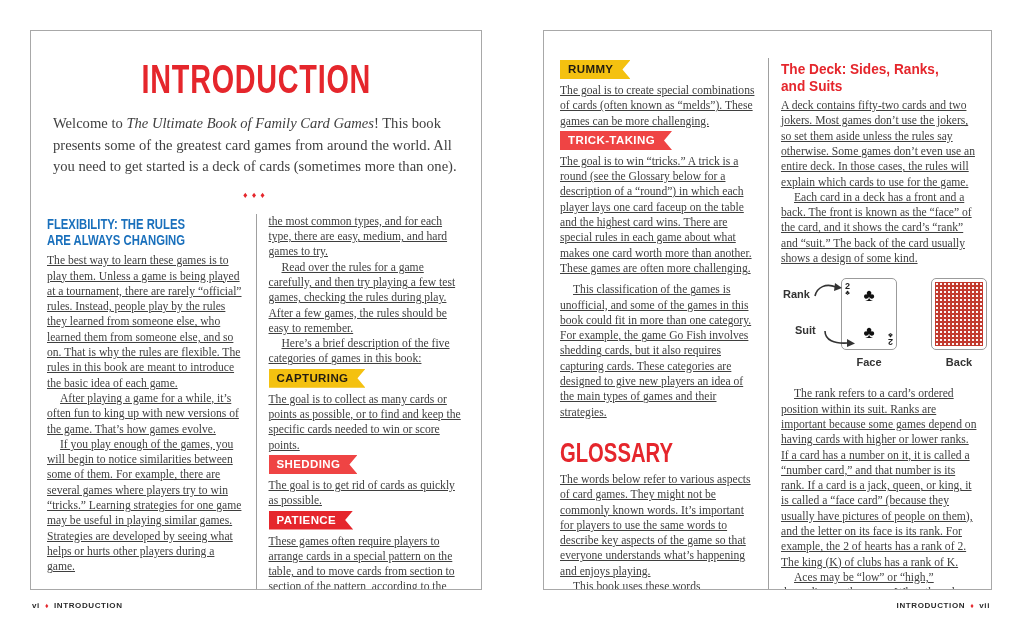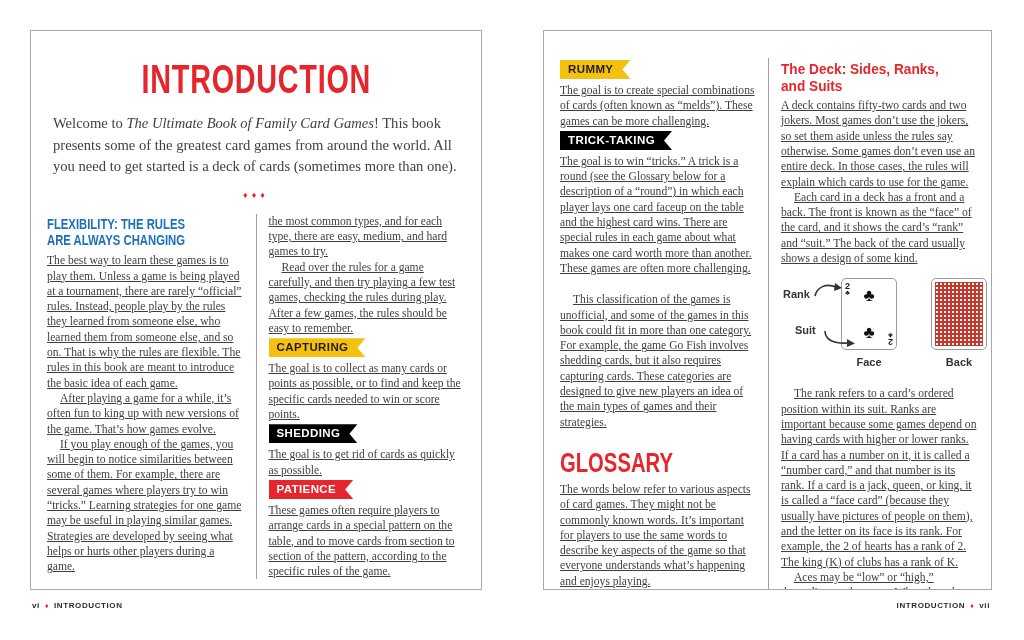--- a/index.html
+++ b/index.html
@@ -43,21 +43,21 @@
   p.indent{text-indent:13px;}
 
   .badge{
     display:inline-block;font-family:"Liberation Sans",sans-serif;font-weight:bold;
     font-size:11.5px;letter-spacing:.4px;line-height:19px;height:19px;
     padding:0 17px 0 8px;margin:12px 0 4px 0;
     clip-path:polygon(0 0,100% 0,calc(100% - 8px) 50%,100% 100%,0 100%);
   }
   .badge:first-child{margin-top:2px;}
   .badge-yellow{background:#f4c110;color:#231d11;}
-  .badge-blue{background:#000000;color:#ffffff;}
+  .badge-blue{background:#ef4444;color:#ffffff;}
   .badge-red{background:#e5262c;color:#ffffff;}
 
   
   .deck-diagram{position:relative;width:212px;height:100px;margin:12px 0 8px 2px;}
   .playcard{position:absolute;top:0;width:56px;height:72px;background:#fff;
     border:1px solid #9b9b9b;border-radius:5px;box-sizing:border-box;}
   .facecard{left:58px;}
   .backcard{left:148px;padding:3px;}
   .backcard .pattern{width:100%;height:100%;box-sizing:border-box;background-color:#c23a2e;
     background-image:radial-gradient(circle, rgba(255,255,255,.95) 0.9px, rgba(255,255,255,0) 1.1px);
@@ -107,20 +107,21 @@
 ARE ALWAYS CHANGING</h2>
       <p class="body">The best way to learn these games is to play them. Unless a game is being played at a tournament, there are rarely “official” rules. Instead, people play by the rules they learned from someone else, who learned them from someone else, and so on. That is why the rules are flexible. The rules in this book are meant to introduce the basic idea of each game.</p>
       <p class="body indent">After playing a game for a while, it’s often fun to king up with new versions of the game. That’s how games evolve.</p>
       <p class="body indent">If you play enough of the games, you will begin to notice similarities between some of them. For example, there are several games where players try to win “tricks.” Learning strategies for one game may be useful in playing similar games. Strategies are developed by seeing what helps or hurts other players during a game.</p>
       
       
     </div>
     <div class="col col-b">
       <p class="body">the most common types, and for each type, there are easy, medium, and hard games to try.</p>
       <p class="body indent">Read over the rules for a game carefully, and then try playing a few test games, checking the rules during play. After a few games, the rules should be easy to remember.</p>
+      <p class="body indent">Here’s a brief description of the five categories of games in this book:</p>
 
       <div>
         <span class="badge badge-yellow">CAPTURING</span>
         <p class="body">The goal is to collect as many cards or points as possible, or to find and keep the specific cards needed to win or score points.</p>
       </div>
       <div>
         <span class="badge badge-blue">SHEDDING</span>
         <p class="body">The goal is to get rid of cards as quickly as possible.</p>
       </div>
       <div>
@@ -135,21 +136,21 @@
   <div class="cols">
     <div class="col col-a">
       <div>
         <span class="badge badge-yellow">RUMMY</span>
         <p class="body">The goal is to create special combinations of cards (often known as “melds”). These games can be more challenging.</p>
       </div>
       <div>
         <span class="badge badge-blue">TRICK-TAKING</span>
         <p class="body">The goal is to win “tricks.” A trick is a round (see the Glossary below for a description of a “round”) in which each player lays one card faceup on the table and the highest card wins. There are special rules in each game about what makes one card worth more than another. These games are often more challenging.</p>
       </div>
-      <p class="body indent" style="margin-top:16px;">This classification of the games is unofficial, and some of the games in this book could fit in more than one category. For example, the game Go Fish involves shedding cards, but it also requires capturing cards. These categories are designed to give new players an idea of the main types of games and their strategies.</p>
+      <p class="body indent" style="margin-top:6px;">This classification of the games is unofficial, and some of the games in this book could fit in more than one category. For example, the game Go Fish involves shedding cards, but it also requires capturing cards. These categories are designed to give new players an idea of the main types of games and their strategies.</p>
       <h2 class="disp redhead-big">GLOSSARY</h2>
       <p class="body">The words below refer to various aspects of card games. They might not be commonly known words. It’s important for players to use the same words to describe key aspects of the game so that everyone understands what’s happening and enjoys playing.</p>
       <p class="body indent">This book uses these words consistently; but, some games so often use different words to describe the same things that, in those cases, the more common usages will be mentioned in the rules for those games.</p>
     </div>
 
     <div class="col col-b">
       <h3 class="redhead-sm">The Deck: Sides, Ranks, and Suits</h3>
       <p class="body">A deck contains fifty-two cards and two jokers. Most games don’t use the jokers, so set them aside unless the rules say otherwise. Some games don’t even use an entire deck. In those cases, the rules will explain which cards to use for the game.</p>
       <p class="body indent">Each card in a deck has a front and a back. The front is known as the “face” of the card, and it shows the card’s “rank” and “suit.” The back of the card usually shows a design of some kind.</p>
 

